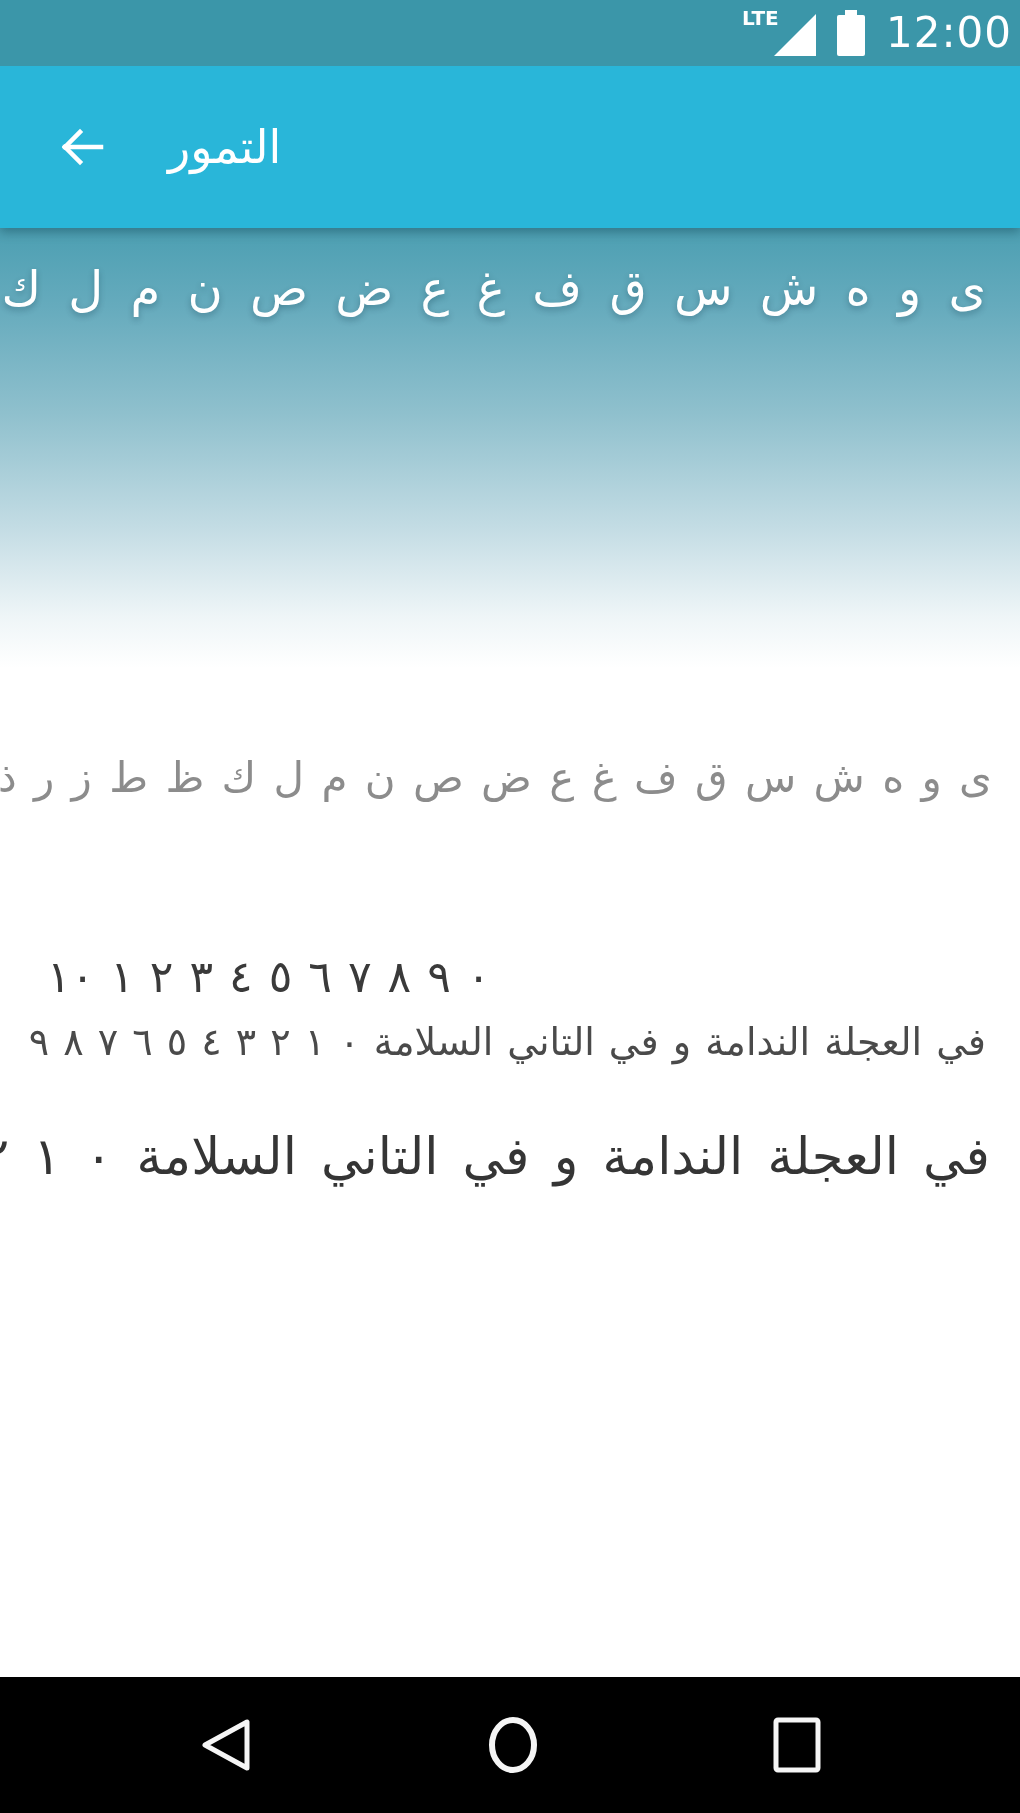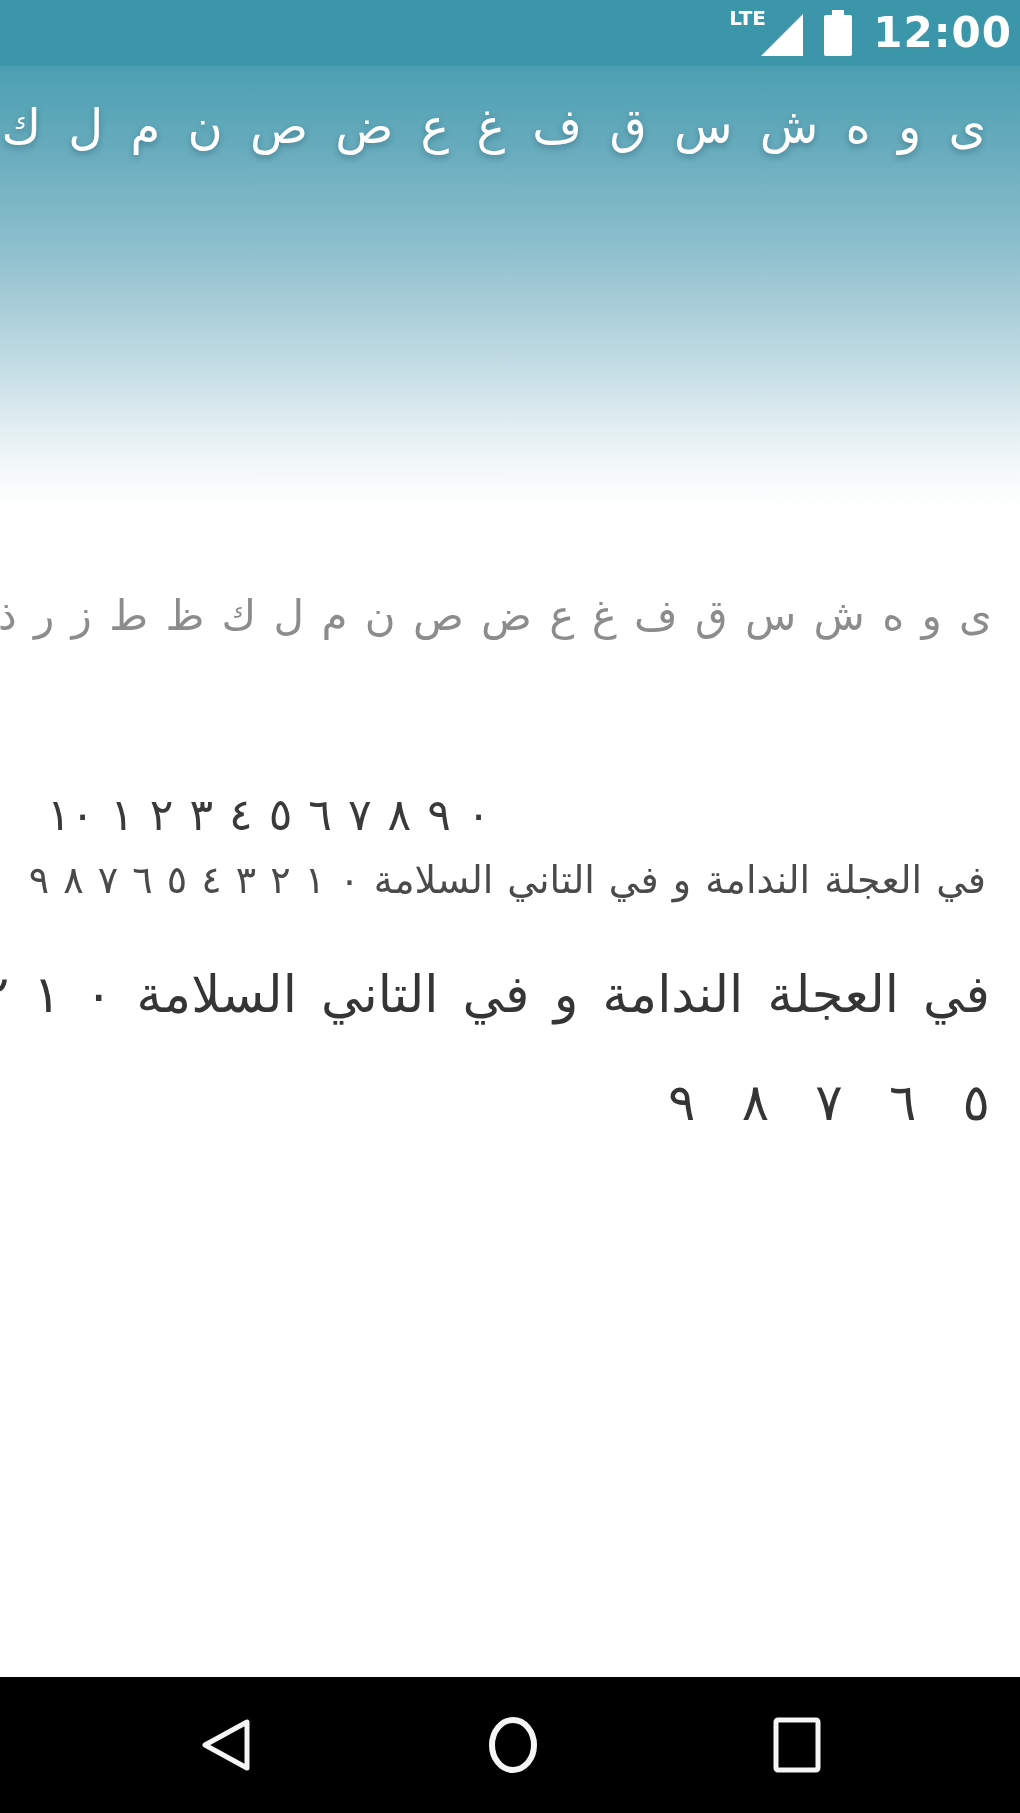--- a/index.html
+++ b/index.html
@@ -23,21 +23,21 @@
     position: relative; z-index: 3;
   }
   .signal-wrap { position: relative; width: 50px; height: 46px; margin-right: 0; }
   .lte-label {
     position: absolute; left: -24px; top: -4px;
     color: #ffffff; font-size: 20px; font-weight: bold; letter-spacing: 0;
   }
   .signal-svg { position: absolute; right: 0; bottom: 0; }
   .battery-svg { display: block; }
   .clock {
-    color: #ffffff; font-size: 42px; font-weight: bold; letter-spacing: 1px;
+    color: #ffffff; font-size: 42px; font-weight: normal; letter-spacing: 1px;
     line-height: 66px;
   }
 
   
   .app-bar {
     height: 162px; background: #29B6D9;
     display: flex; align-items: center;
     padding-left: 52px;
     position: relative; z-index: 2;
     box-shadow: 0 4px 10px rgba(0, 40, 55, 0.35);
@@ -127,36 +127,47 @@
         <polygon points="42,0 42,42 0,42" fill="#ffffff"></polygon>
       </svg>
     </span>
     <svg class="battery-svg" width="30" height="46" viewBox="0 0 30 46">
       <rect x="9" y="0" width="12" height="8" fill="#ffffff"></rect>
       <rect x="1" y="5" width="28" height="41" rx="2" fill="#ffffff"></rect>
     </svg>
     <span class="clock">12:00</span>
   </header>
 
+  <div class="app-bar">
+    <button class="back-btn">
+      <svg width="48" height="48" viewBox="0 0 48 48">
+        <g stroke="#ffffff" stroke-width="4.5" fill="none" stroke-linecap="square">
+          <line x1="7" y1="24" x2="43" y2="24"></line>
+          <line x1="7" y1="24" x2="22" y2="9"></line>
+          <line x1="7" y1="24" x2="22" y2="39"></line>
+        </g>
+      </svg>
+    </button>
+    <h1 class="app-title">التمور</h1>
+  </div>
 
   <main class="content">
 
     <section class="hero">
       <p class="hero-line rtl">ى و ه ش س ق ف غ ع ض ص ن م ل ك ظ ط</p>
     </section>
 
     <p class="gray-letters rtl">ى و ه ش س ق ف غ ع ض ص ن م ل ك ظ ط ز ر ذ د</p>
 
     <p class="numbers-line ltr-override">١٠ ١ ٢ ٣ ٤ ٥ ٦ ٧ ٨ ٩ ٠</p>
 
     <p class="proverb-small rtl">في العجلة الندامة و في التاني السلامة ٠ ١ ٢ ٣ ٤ ٥ ٦ ٧ ٨ ٩</p>
 
     <p class="proverb-large rtl">في العجلة الندامة و في التاني السلامة ٠ ١ ٢ ٣ ٤</p>
 
-    <p class="proverb-large-nums rtl">٥ ٦ ٧ ٨ ٩</p>
 
   </main>
 
   <nav class="nav-bar">
     <button class="nav-btn">
       <svg width="56" height="60" viewBox="0 0 56 60">
         <polygon points="7,30 49,7 49,53" fill="none" stroke="#F5F5F5" stroke-width="5" stroke-linejoin="round"></polygon>
       </svg>
     </button>
     <button class="nav-btn">

